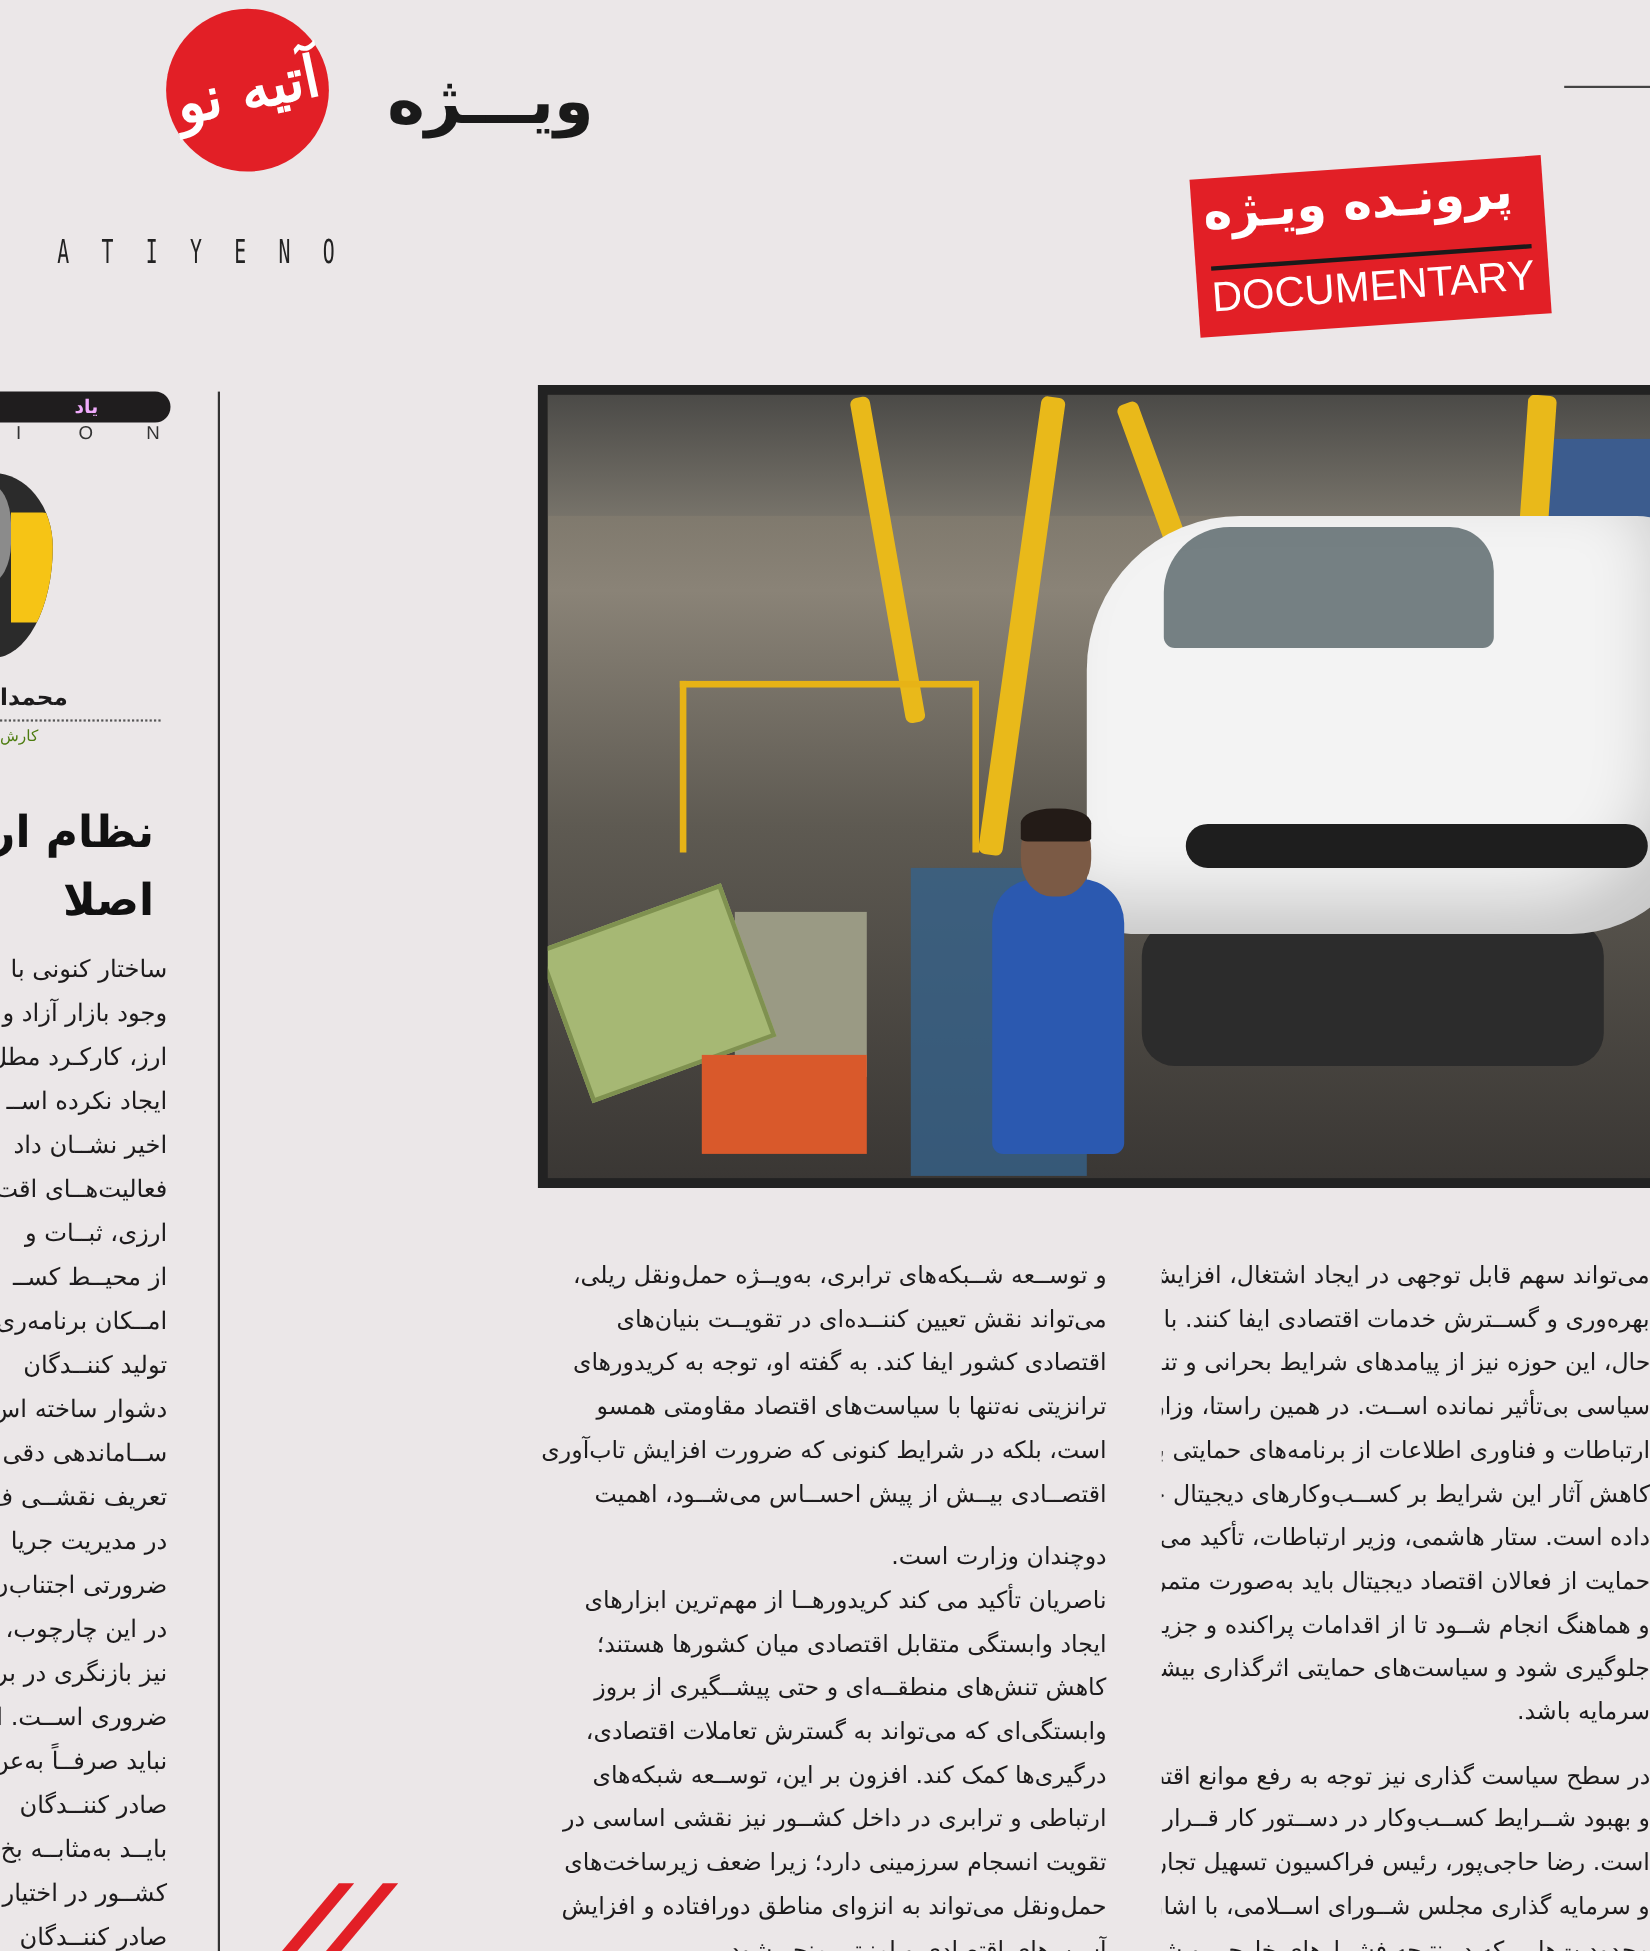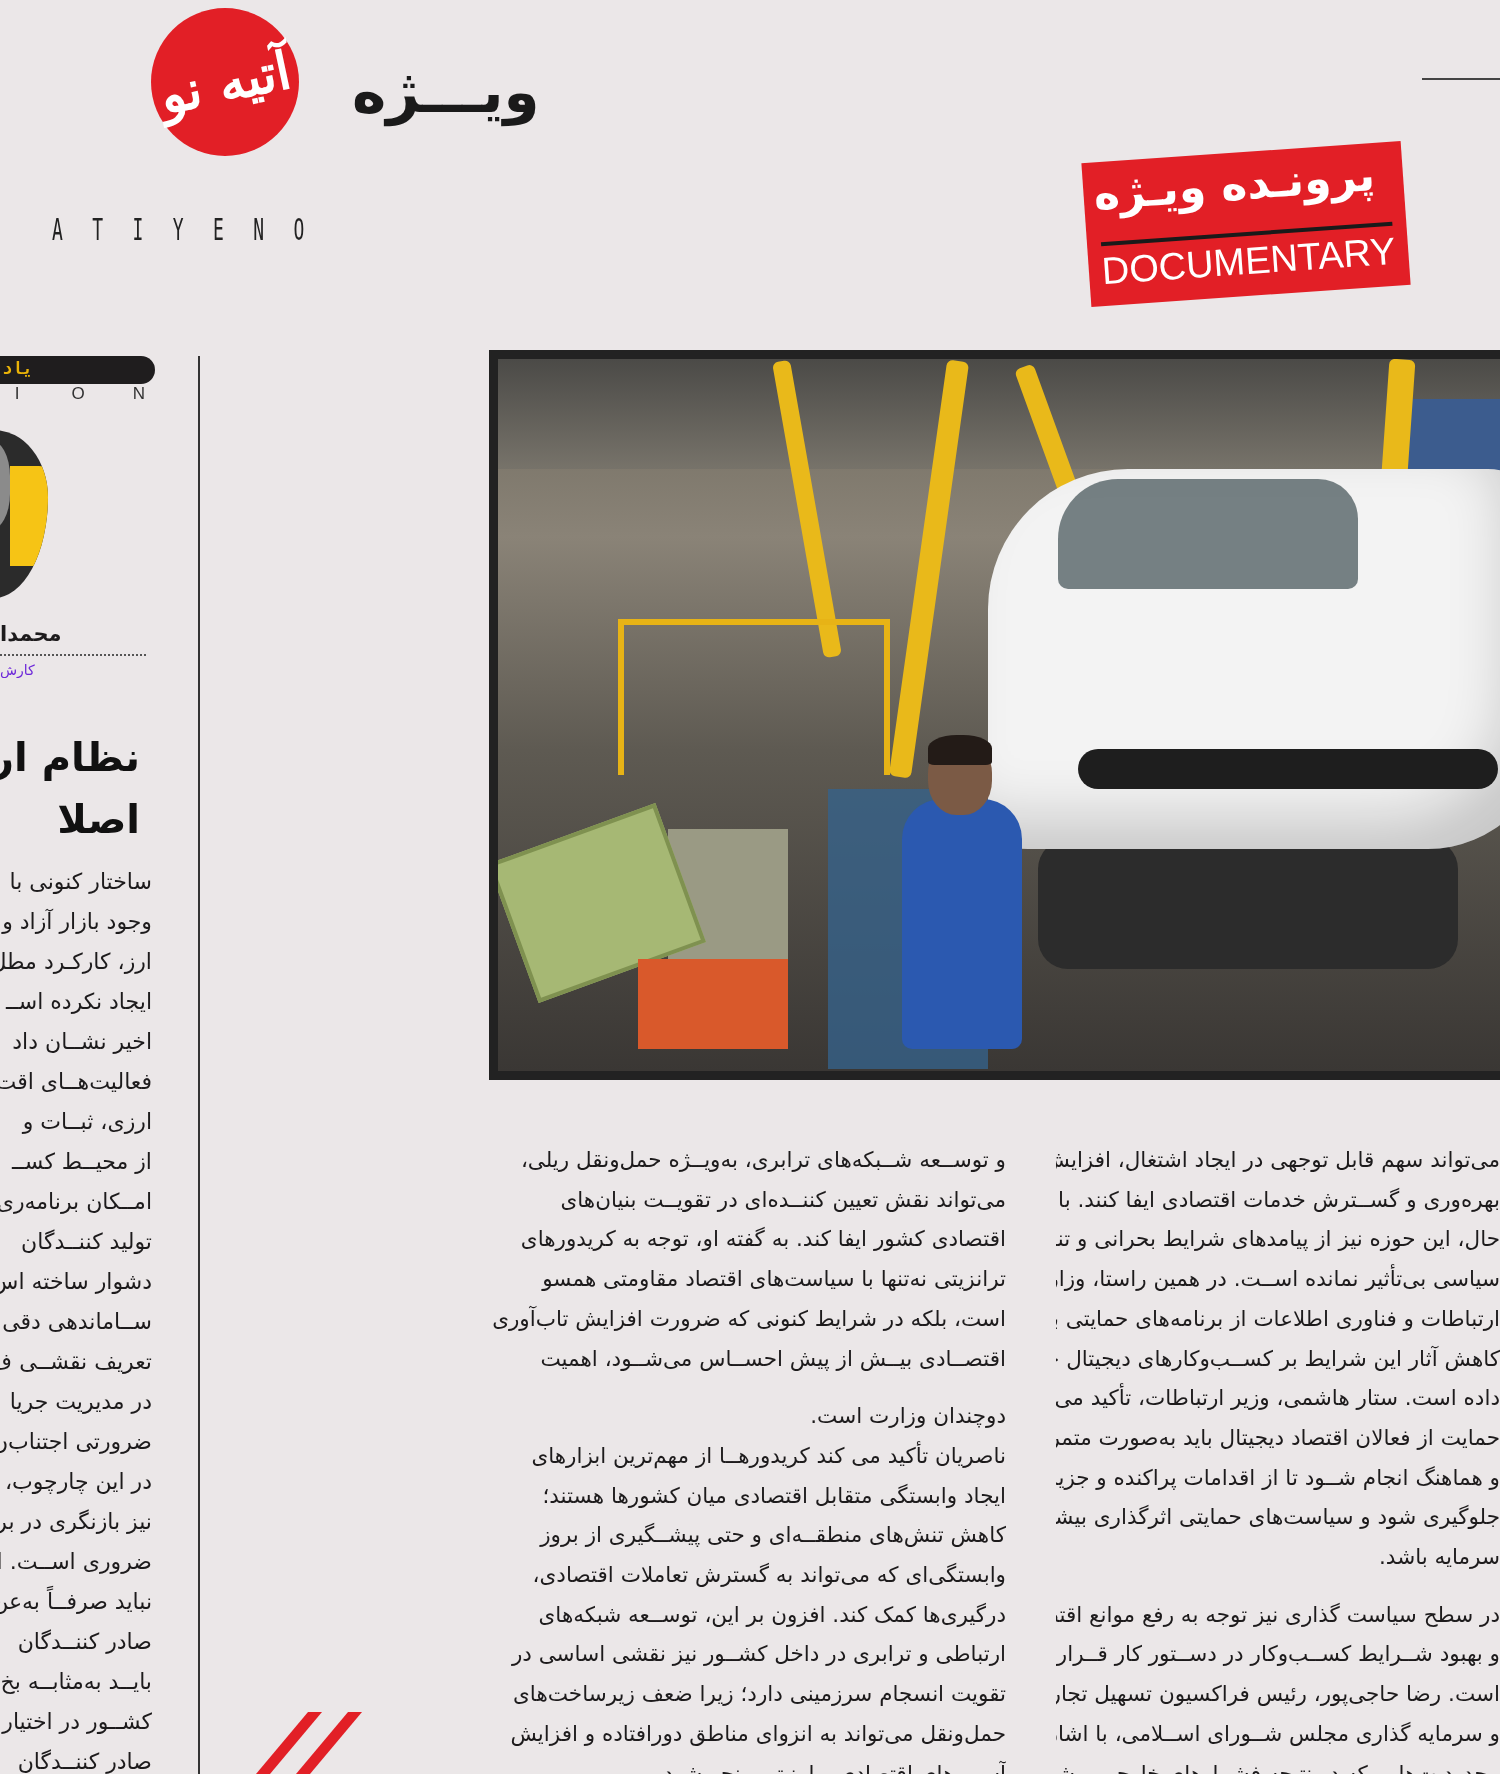--- a/index.html
+++ b/index.html
@@ -43,22 +43,22 @@
   .badge-line { position:absolute; left:14px; right:14px; top:80px; height:4px; background:#1a1a1a; }
   .badge-en {
     position:absolute; left:0; right:0; top:88px; text-align:center;
     color:#fff; font-size:38px; font-family:"Liberation Sans", sans-serif; letter-spacing:0px;
   }
 
   
   .col-divider { left:198px; top:356px; width:2px; height:1418px; background:#333; }
   .opinion-bar {
     left:0; top:356px; width:153px; height:28px; background:#1f1d1e;
-    border-radius:0 14px 14px 0; color:#eab308; font-size:17px; font-weight:bold;
-    direction:rtl; text-align:left; padding-left:2px; line-height:28px;font-family:Liberation Mono, monospace;
+    border-radius:0 14px 14px 0; color:#f0abfc; font-size:17px; font-weight:bold;
+    direction:rtl; text-align:center; padding-left:2px; line-height:28px;
   }
   .opinion-latin {
     left:0; top:384px; width:156px; font-size:17px; letter-spacing:0;
     font-family:"Liberation Sans", sans-serif; color:#333;
     display:flex; justify-content:space-between; padding:0 2px; box-sizing:border-box;
   }
   .opinion-latin span { display:inline-block; width:30px; text-align:center; }
   .author-photo {
     left:-60px; top:430px; width:108px; height:168px; border-radius:50% 50% 50% 50% / 40% 40% 60% 60%;
     background:#2b2b2b; overflow:hidden;
@@ -71,21 +71,21 @@
     position:absolute; left:20px; top:10px; width:50px; height:90px; background:#8b8b8b;
     border-radius:40%;
   }
   .author-name {
     left:0; top:622px; width:150px; text-align:left; direction:rtl;
     font-size:21px; font-weight:bold; overflow:hidden; white-space:nowrap;
   }
   .author-dots { left:0; top:654px; width:146px; border-top:2px dotted #555; }
   .author-role {
     left:0; top:662px; width:150px; direction:rtl; text-align:left;
-    font-size:14px; color:#6d28d9; overflow:hidden; white-space:nowrap;
+    font-size:14px; color:#4d7c0f; overflow:hidden; white-space:nowrap;
   }
   .opinion-headline {
     left:-120px; top:726px; width:260px; direction:rtl; text-align:right;
     font-size:40px; font-weight:bold; line-height:62px; color:#111;
     overflow:hidden;
   }
   .opinion-body {
     left:-220px; top:862px; width:372px; direction:rtl; text-align:right;
     font-size:22px; line-height:40px; color:#1d1b1c;
   }

